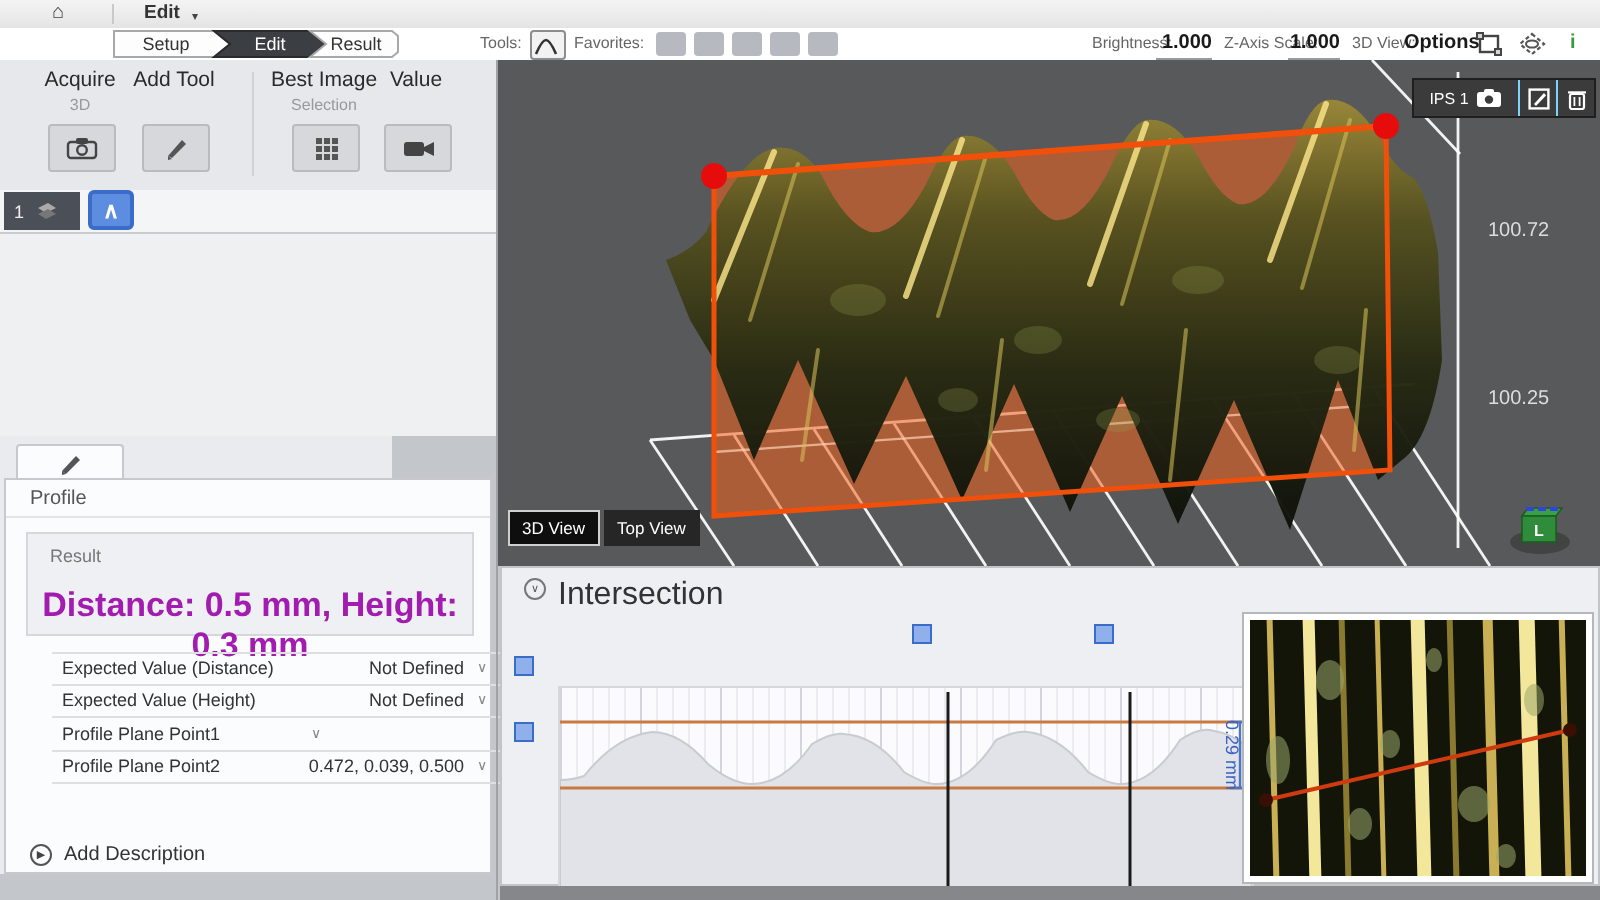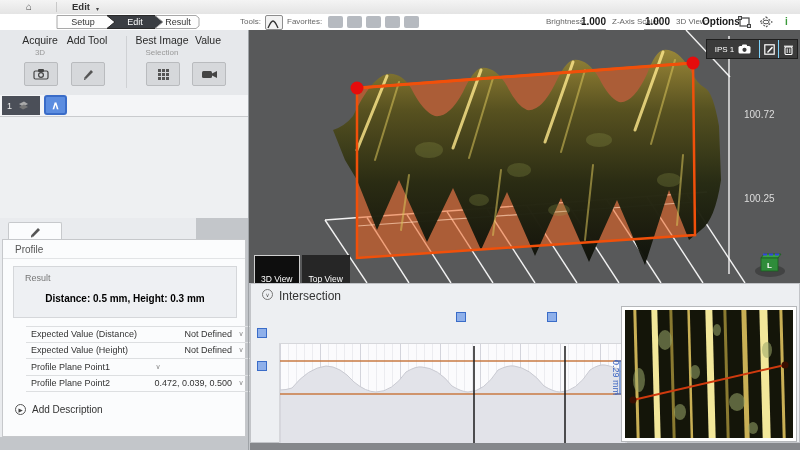--- a/index.html
+++ b/index.html
@@ -33,41 +33,41 @@
   .bluebtn{position:absolute;left:44px;top:0px;width:23px;height:20px;background:#5c8de0;border:2px solid #3a6cc8;
            border-radius:3px;color:#fff;font-size:11px;font-weight:bold;display:flex;align-items:center;justify-content:center;box-sizing:border-box;}
   .listempty{left:0;top:87px;width:248px;height:101px;background:#eef0f2;}
   .pencil-tab{left:8px;top:192px;width:52px;height:17px;background:#fbfcfd;border:1px solid #c7c9cc;border-bottom:none;
               border-radius:2px 2px 0 0;display:flex;align-items:center;justify-content:center;}
   .profile-panel{left:2px;top:209px;width:244px;height:198px;background:#fbfcfd;border:1px solid #c6c8cb;box-sizing:border-box;}
   .pp-title{left:12px;top:4px;font-size:10px;color:#555;text-align:right;}
   .pp-divider{left:0px;top:18px;width:242px;height:1px;background:#e2e4e6;}
   .result-box{left:10px;top:26px;width:224px;height:52px;background:#eef0f3;border:1px solid #d5d7da;box-sizing:border-box;}
   .res-label{left:11px;top:6px;font-size:9px;color:#777;}
-  .res-val{left:0;top:26px;width:222px;text-align:center;font-size:10px;font-weight:bold;color:#000000;}
+  .res-val{left:0;top:26px;width:222px;text-align:center;font-size:17px;font-weight:bold;color:#a21caf;}
   .rows{left:10px;top:86px;width:224px;}
   .prow{position:relative;width:224px;height:16.5px;border-bottom:1px solid #dddfe1;display:flex;align-items:center;box-sizing:border-box;margin-left:13px;}
   .prow:first-child{border-top:1px solid #dddfe1;}
   .prow .lbl{font-size:9px;color:#333;padding-left:5px;flex:0 0 118px;}
   .prow .val{font-size:9px;color:#333;flex:1;text-align:right;}
   .prow .chev{font-size:7px;color:#888;flex:0 0 18px;text-align:center;}
-  .adddesc{left:12px;top:164px;display:flex;align-items:center;gap:6px;}
+  .adddesc{left:12px;top:182px;display:flex;align-items:center;gap:6px;}
   .circle-ic{width:11px;height:11px;border:1px solid #555;border-radius:50%;font-size:5.5px;color:#444;
              display:flex;align-items:center;justify-content:center;box-sizing:border-box;}
   
   .vdivider{left:248px;top:30px;width:1px;height:420px;background:#9fa3a7;}
   .viewport{left:249px;top:30px;width:551px;height:253px;background:#58595a;overflow:hidden;}
   .vp-btns{position:absolute;left:457px;top:9px;display:flex;gap:1px;background:#7dd3fc;border:1px solid #1f1f1f;}
   .vp-seg{background:#3b3b3b;color:#fff;font-size:8px;display:flex;align-items:center;justify-content:center;gap:4px;height:18px;}
   .viewbtns{position:absolute;left:5px;top:225px;display:flex;gap:2px;}
-  .viewbtn{font-size:8.5px;color:#fff;padding:18px 6px;background:#262626;border:1px solid #262626;}
+  .viewbtn{font-size:8.5px;color:#fff;padding:3px 6px;background:#262626;border:1px solid #262626;}
   .viewbtn.active{background:#0e0e0e;border:1px solid #cfcfcf;}
   
   .isect{left:250px;top:283px;width:550px;height:160px;background:#edeff2;border:1px solid #c2c4c8;box-sizing:border-box;}
-  .isect-title{left:28px;top:5px;font-size:12px;color:#333;}
+  .isect-title{left:28px;top:5px;font-size:16px;color:#333;}
   .chart{left:28px;top:32px;width:348px;height:122px;background:#fbfbfd;border:1px solid #d6d7db;box-sizing:border-box;
     background-image:
       repeating-linear-gradient(90deg, rgba(125,128,148,0.22) 0 1px, transparent 1px 40px),
       repeating-linear-gradient(90deg, rgba(125,128,148,0.12) 0 1px, transparent 1px 8px); margin-top: 27px;}
   .handle{position:absolute;width:10px;height:10px;background:#8fb0ea;border:1.5px solid #3a6cc8;box-sizing:border-box;}
   .camimg{left:370px;top:22px;width:176px;height:136px;background:#fff;border:1px solid #b5b7ba;box-sizing:border-box;padding:3px;}
   .botstrip{left:250px;top:443px;width:550px;height:7px;background:#85878b;}
 </style>
 </head>
 <body>

